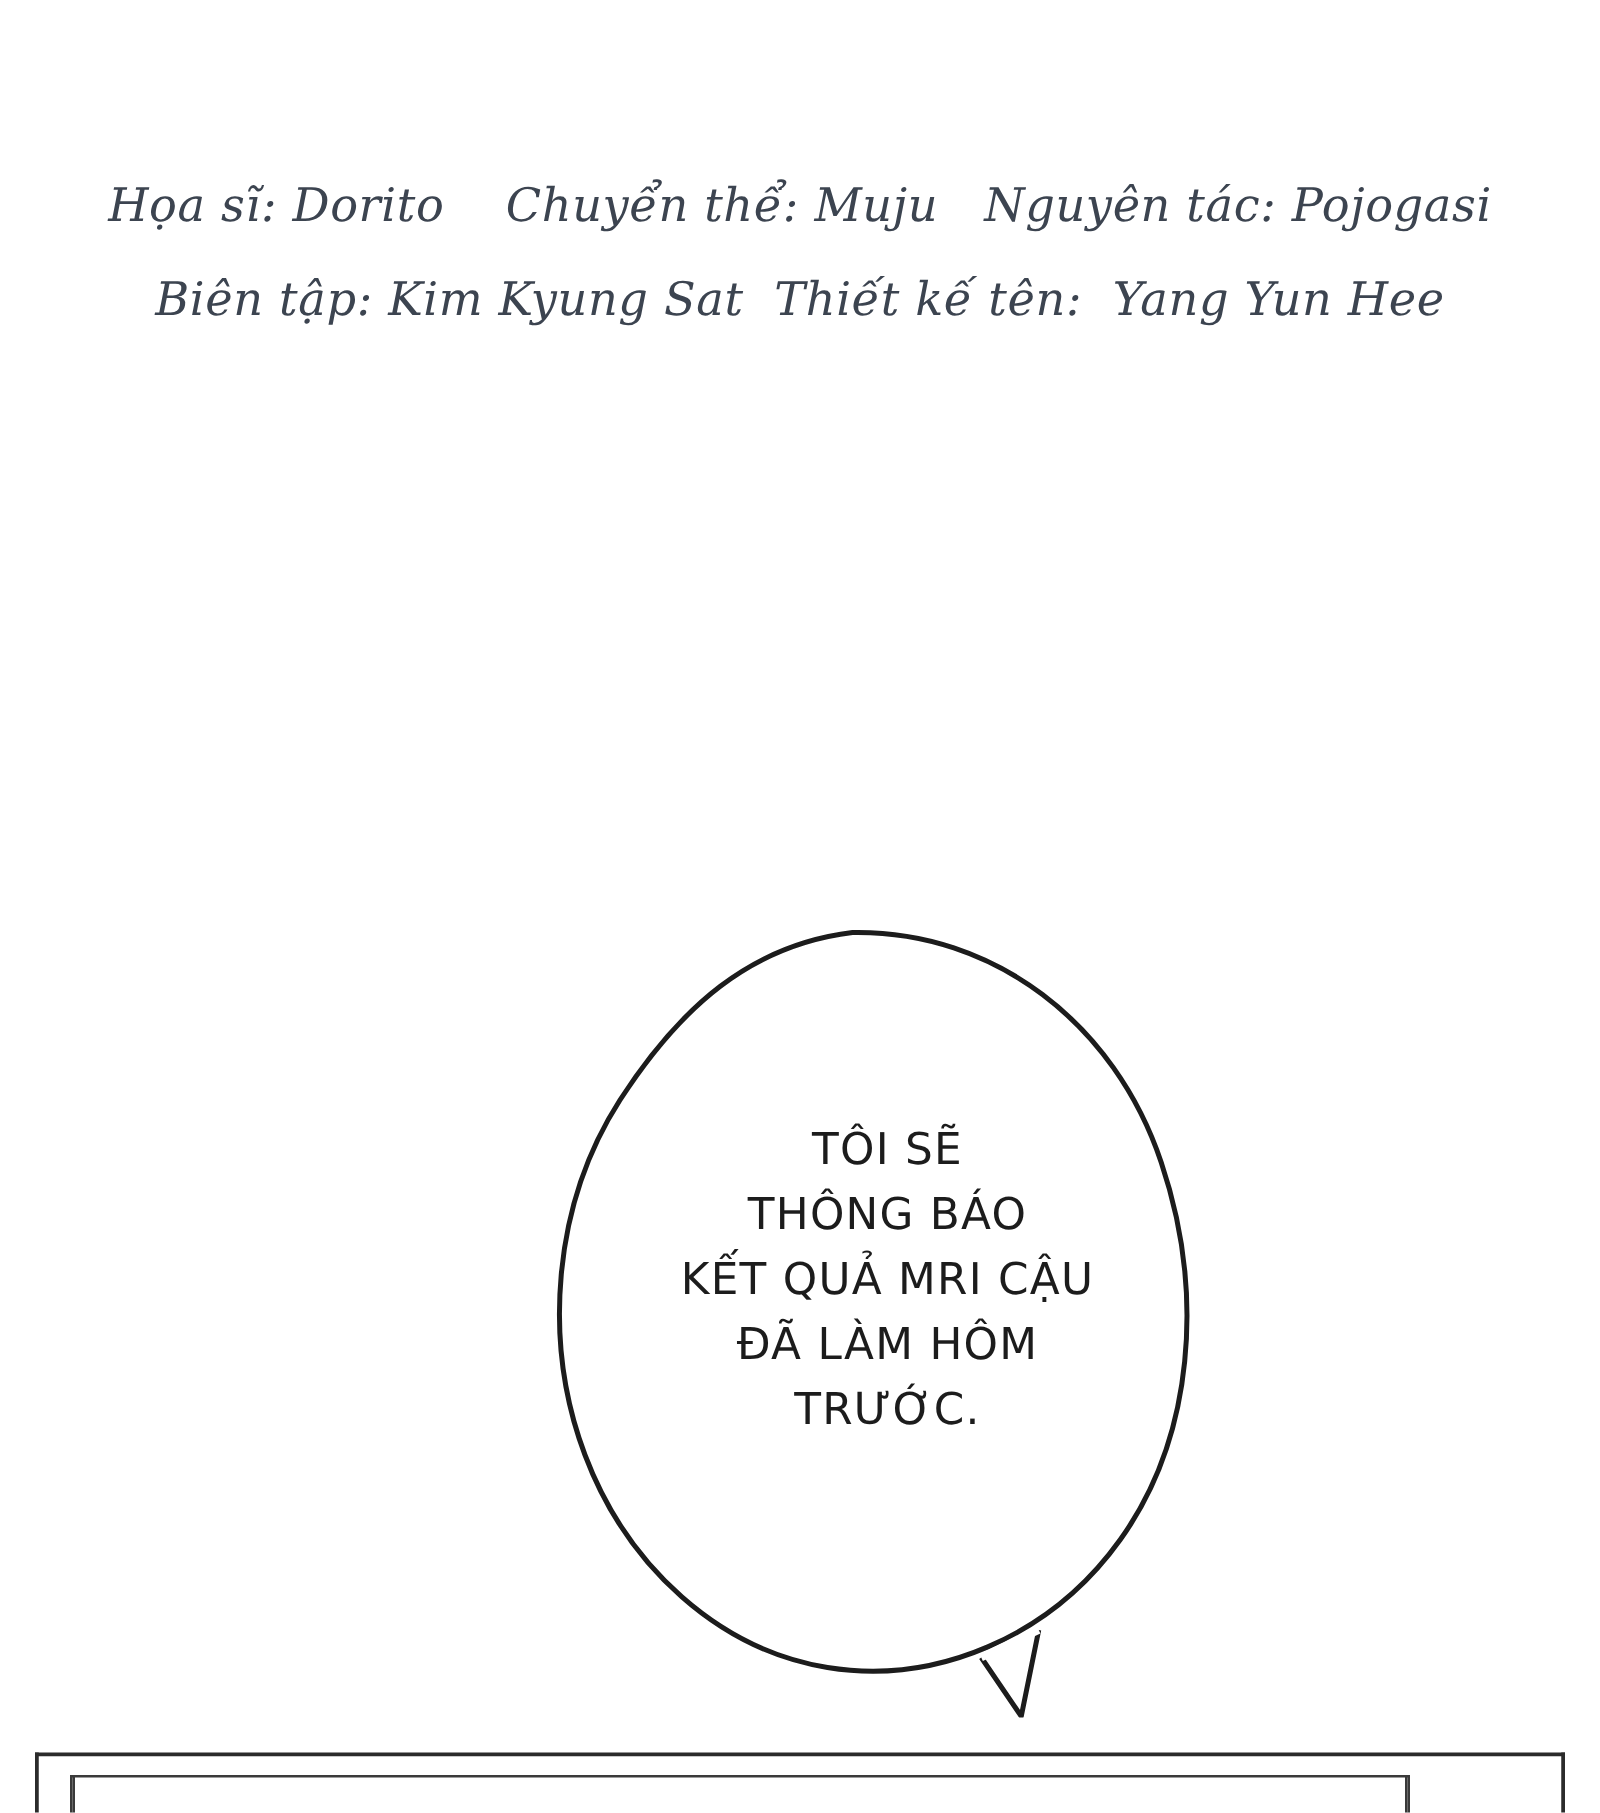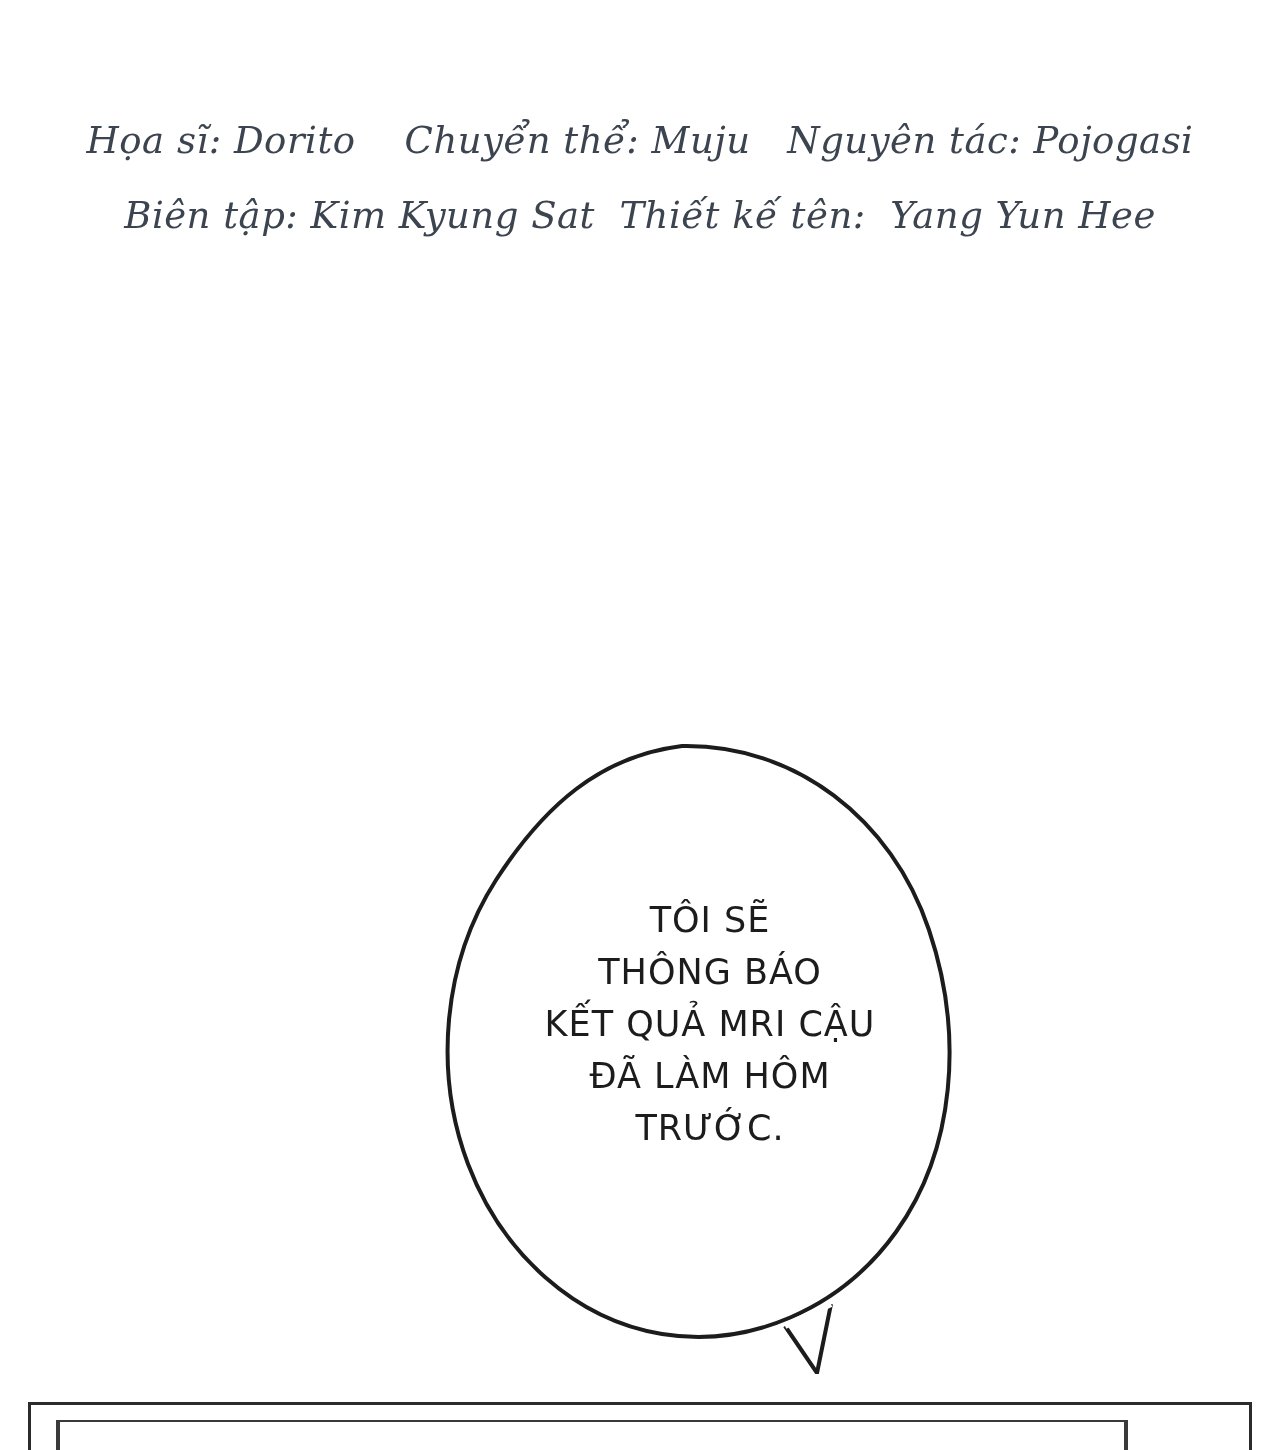--- a/index.html
+++ b/index.html
@@ -17,21 +17,21 @@
 
   .page {
     position: absolute;
     inset: 0;
     background: #ffffff;
   }
 
   
   .credits {
     position: absolute;
-    top: 122px;
+    top: 146px;
     left: 0;
     width: 1280px;
     text-align: center;
     color: #3c4450;
     font-family: "DejaVu Serif", serif;
   }
   .credits-line {
     font-size: 37px;
     line-height: 1.0;
     letter-spacing: 0.5px;

